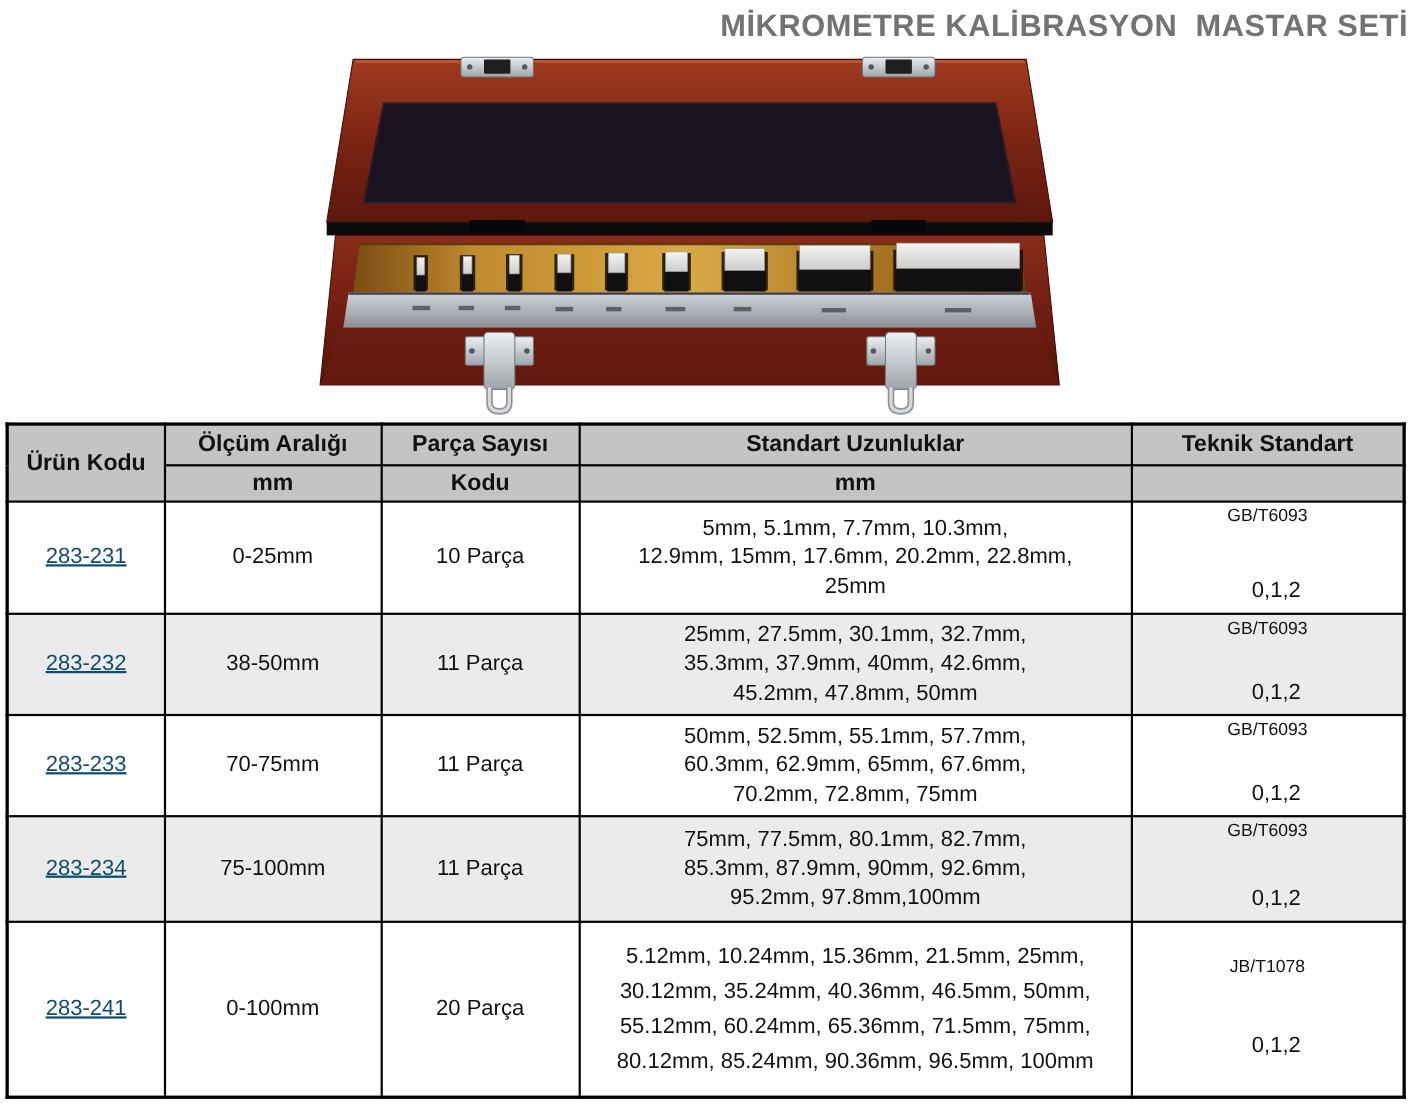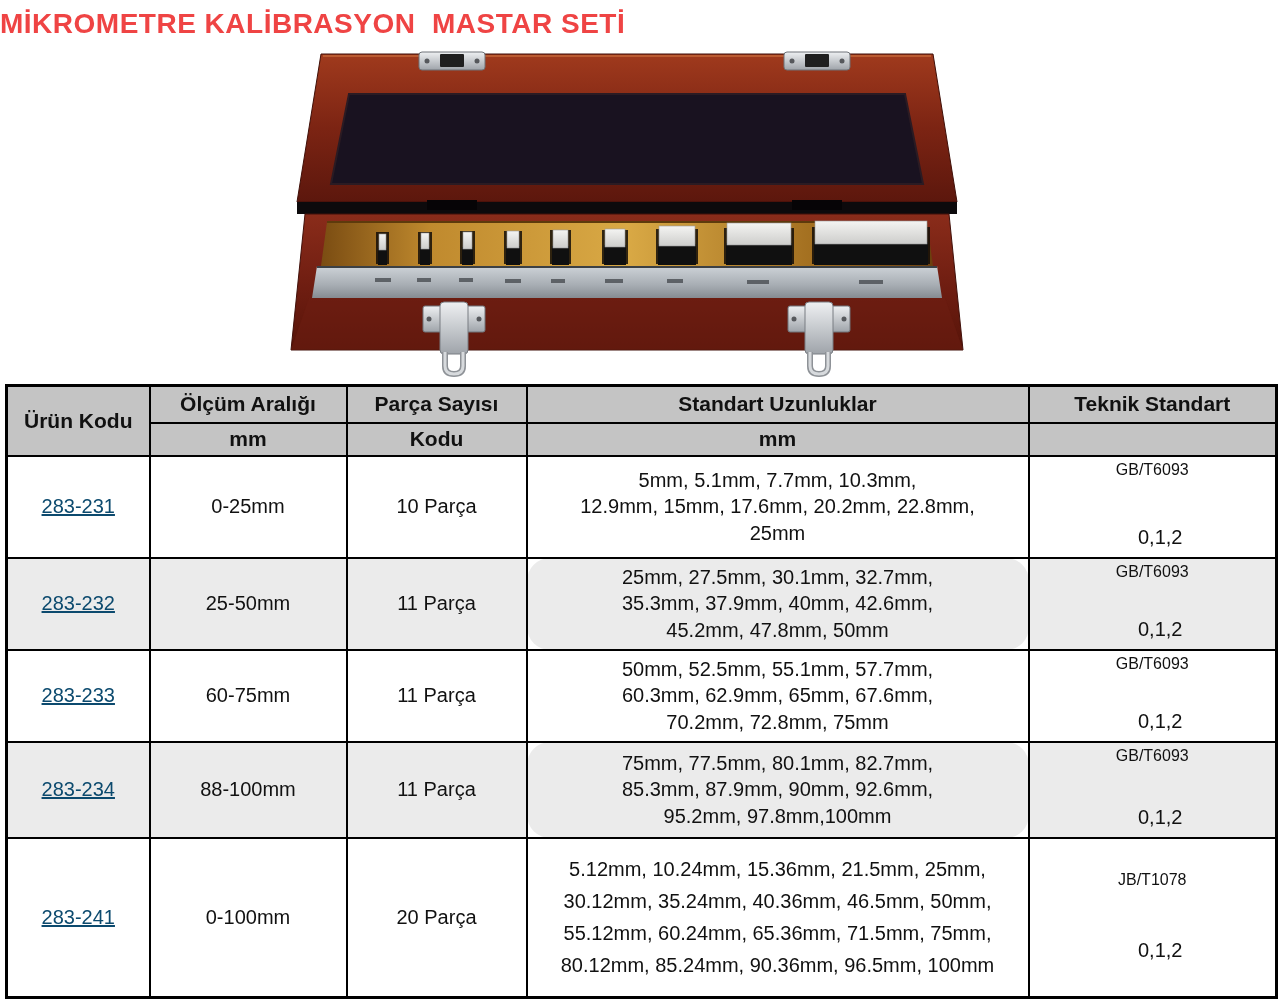--- a/index.html
+++ b/index.html
@@ -4,22 +4,22 @@
 <style>
   * { box-sizing: border-box; }
   html, body {
     margin: 0; padding: 0;
     width: 1280px; height: 1006px;
     background: #ffffff;
     font-family: "Liberation Sans", sans-serif;
     overflow: hidden;
   }
   .page-title {
-    text-align: left;
-    color: #ef4444;
+    text-align: right;
+    color: #737373;
     font-size: 28px;
     font-weight: bold;
     padding-top: 8px;
     white-space: pre;
     letter-spacing: 0.5px;
   }
   .photo-wrap {
     width: 680px;
     height: 328px;
     margin: 10px 0 0 287px;
@@ -58,21 +58,20 @@
   td { font-size: 20px; }
   td.code a {
     color: #0c4a6e;
     text-decoration: underline;
     cursor: pointer;
   }
   td.lengths {
     white-space: pre-line;
     line-height: 1.32;
     font-size: 20px;
-    border-radius: 23px;
   }
   tr.r5 td.lengths { line-height: 1.6; padding: 0 2px; text-align: center; }
   td.std { position: relative; }
   .std-top {
     position: absolute; left: 0; right: 0; top: 4px;
     font-size: 16px;
   }
   .std-bot {
     position: absolute; left: 0; right: 0; bottom: 8px;
     font-size: 20px;
@@ -257,47 +256,47 @@
 12.9mm, 15mm, 17.6mm, 20.2mm, 22.8mm,
 25mm</td>
     <td class="std">
       <div class="std-top">GB/T6093</div>
       <div class="std-bot">0,1,2</div>
     </td>
   </tr>
 
   <tr class="r2">
     <td class="code"><a>283-232</a></td>
-    <td>25-50mm</td>
+    <td>38-50mm</td>
     <td>11 Parça</td>
     <td class="lengths">25mm, 27.5mm, 30.1mm, 32.7mm,
 35.3mm, 37.9mm, 40mm, 42.6mm,
 45.2mm, 47.8mm, 50mm</td>
     <td class="std">
       <div class="std-top">GB/T6093</div>
       <div class="std-bot">0,1,2</div>
     </td>
   </tr>
 
   <tr class="r3">
     <td class="code"><a>283-233</a></td>
-    <td>60-75mm</td>
+    <td>70-75mm</td>
     <td>11 Parça</td>
     <td class="lengths">50mm, 52.5mm, 55.1mm, 57.7mm,
 60.3mm, 62.9mm, 65mm, 67.6mm,
 70.2mm, 72.8mm, 75mm</td>
     <td class="std">
       <div class="std-top">GB/T6093</div>
       <div class="std-bot">0,1,2</div>
     </td>
   </tr>
 
   <tr class="r4">
     <td class="code"><a>283-234</a></td>
-    <td>88-100mm</td>
+    <td>75-100mm</td>
     <td>11 Parça</td>
     <td class="lengths">75mm, 77.5mm, 80.1mm, 82.7mm,
 85.3mm, 87.9mm, 90mm, 92.6mm,
 95.2mm, 97.8mm,100mm</td>
     <td class="std">
       <div class="std-top">GB/T6093</div>
       <div class="std-bot">0,1,2</div>
     </td>
   </tr>
 

